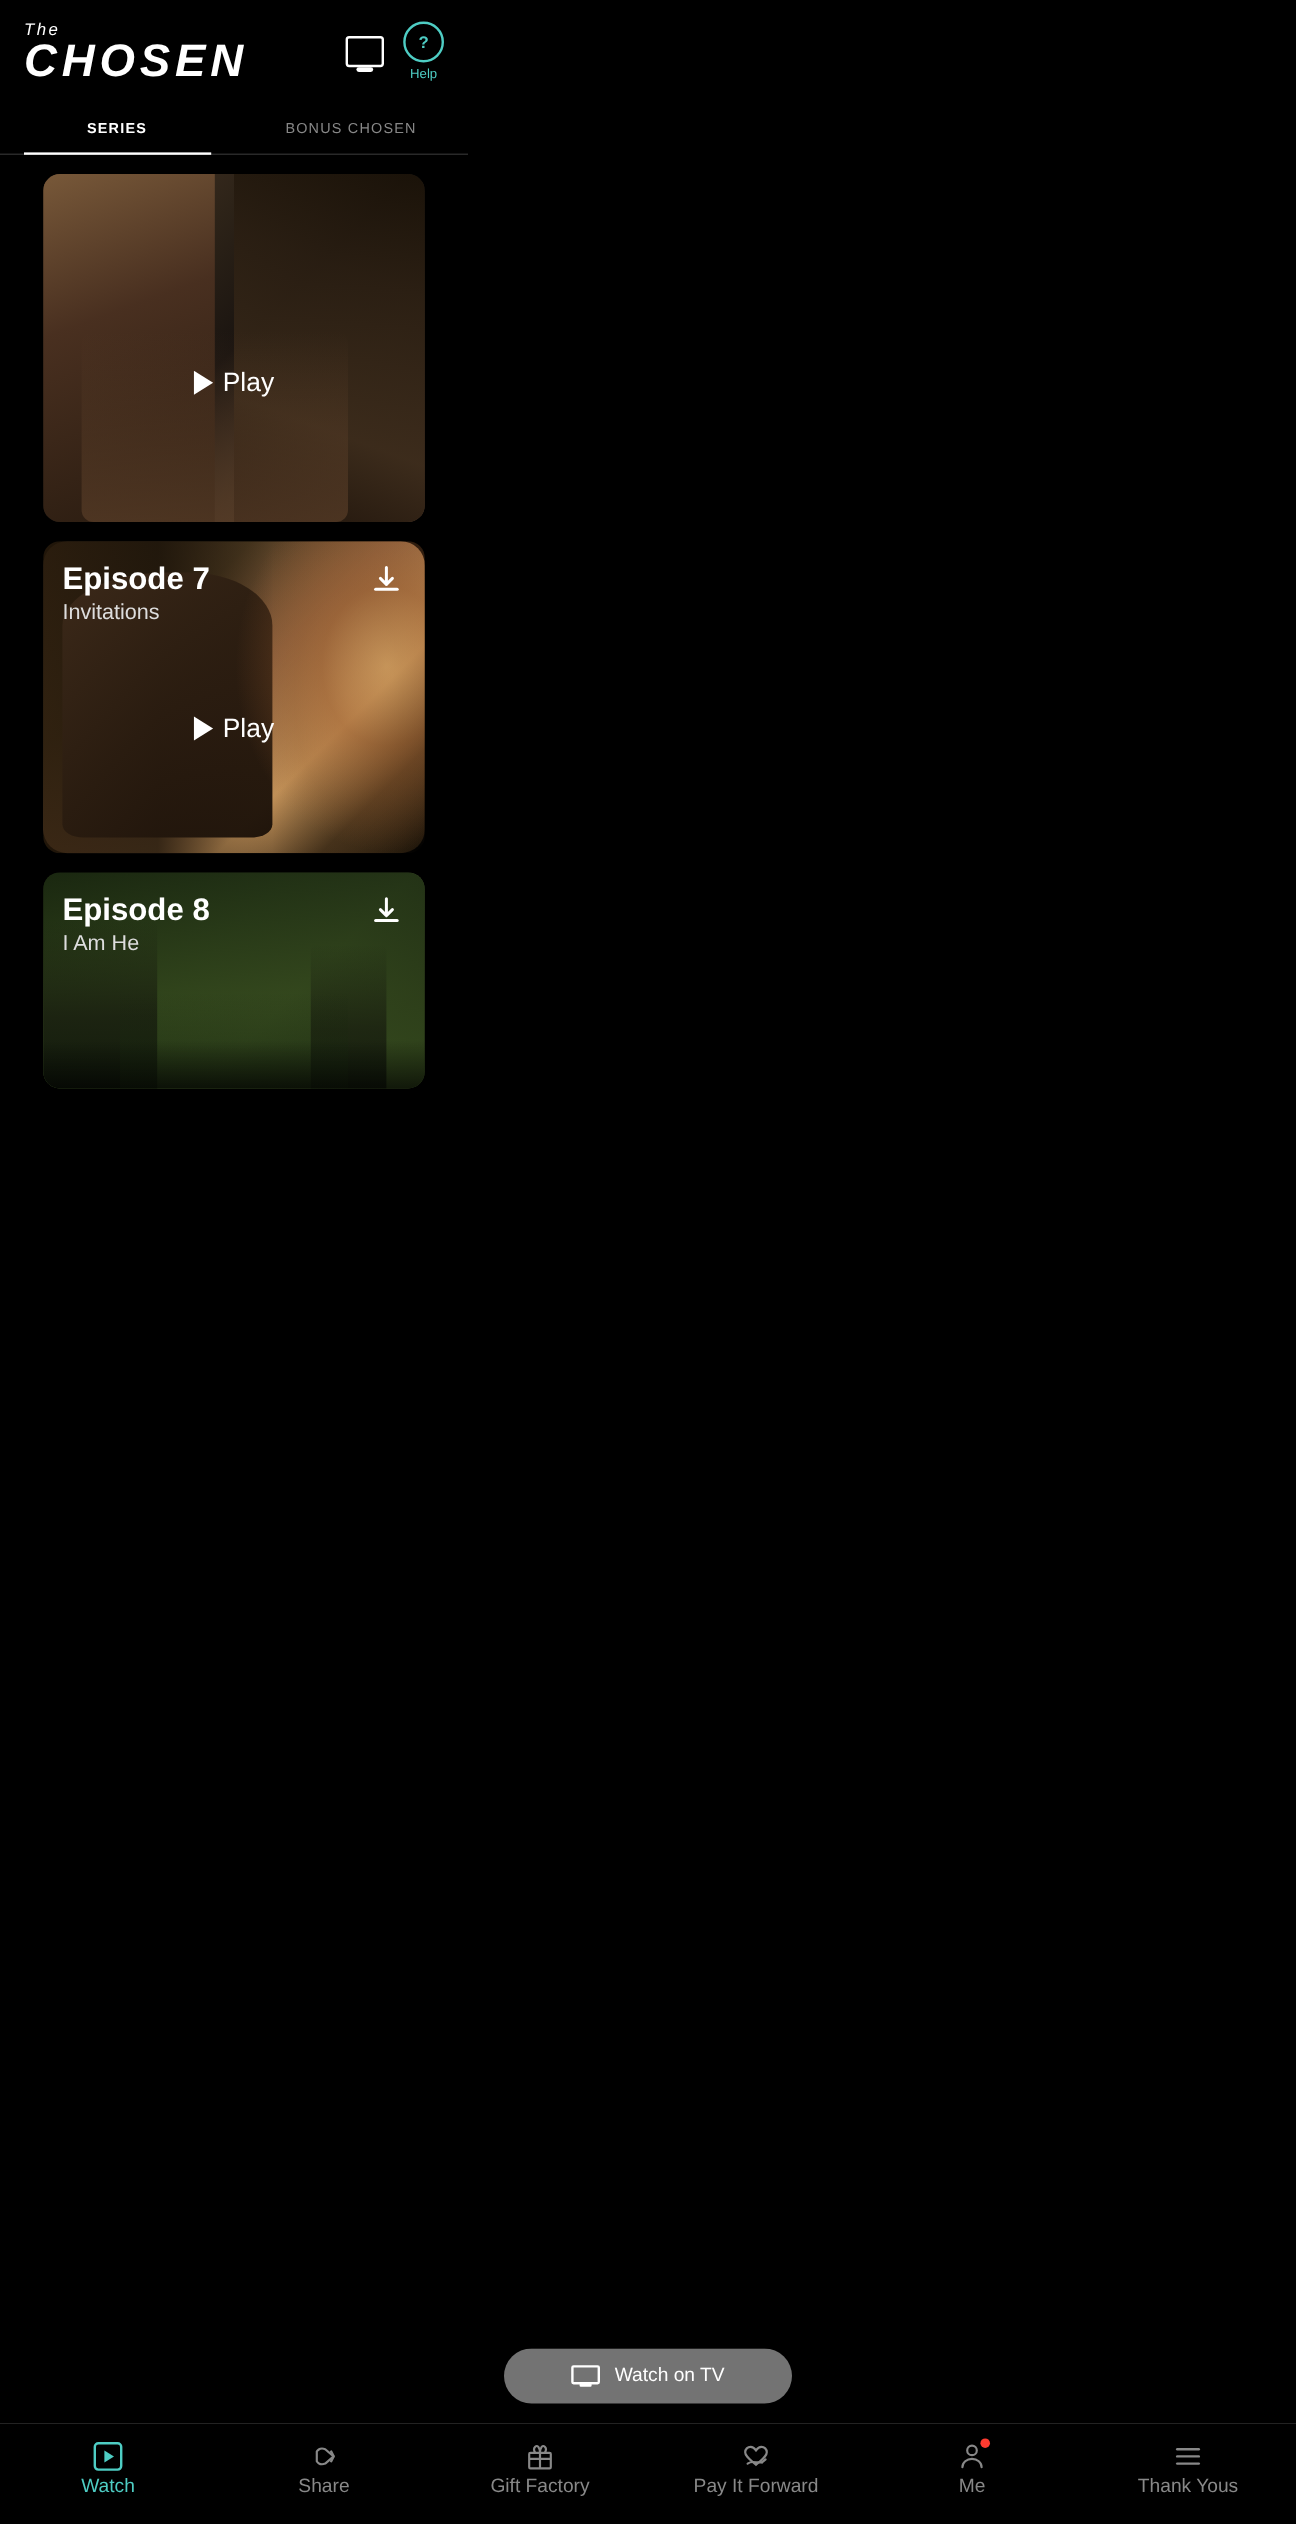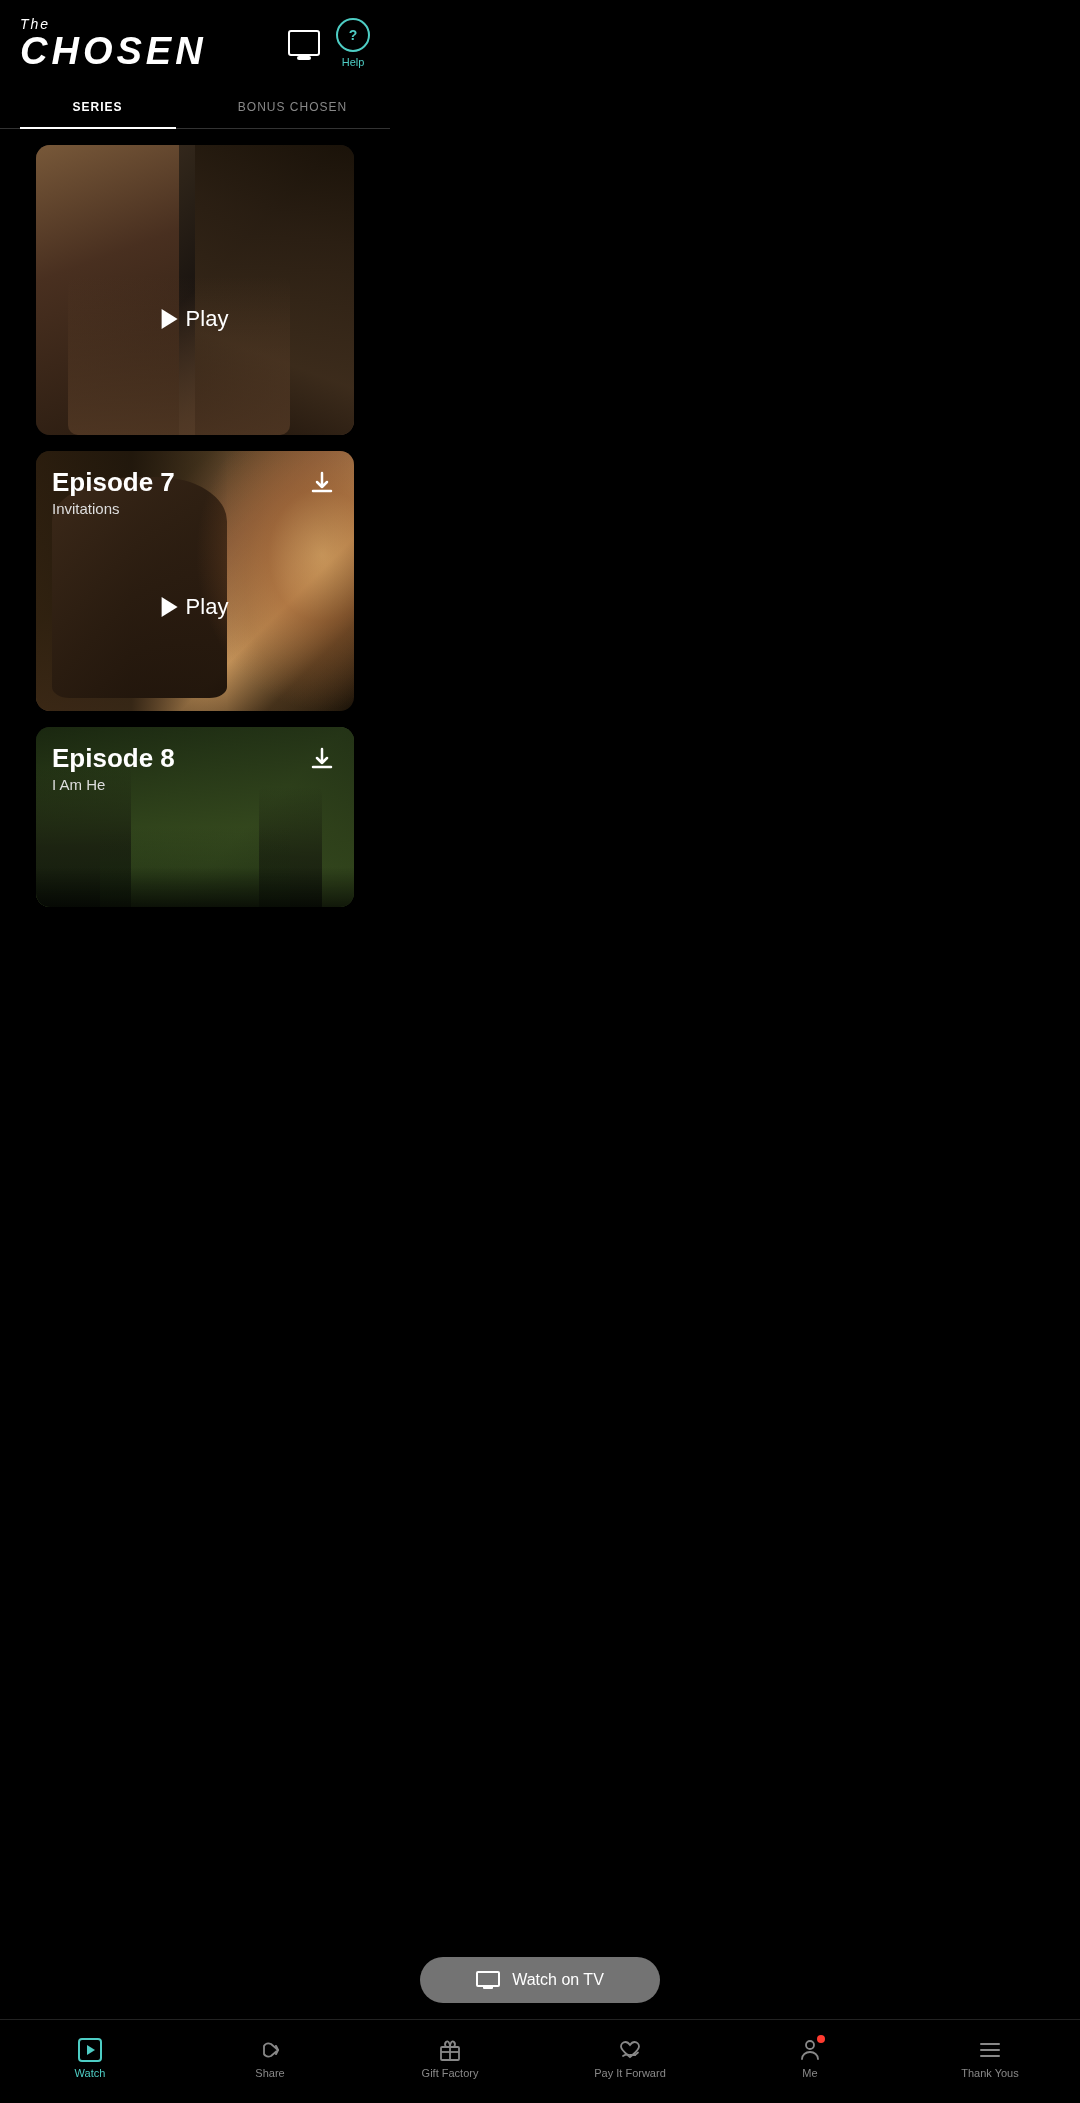--- a/index.html
+++ b/index.html
@@ -156,20 +156,21 @@
       background: #333;
     }
 
     .ep1-bg {
       background: linear-gradient(135deg, #4a3728 0%, #2d2318 30%, #1a1410 50%, #3d2e20 70%, #5a4030 100%);
       height: 270px;
     }
 
     .ep7-bg {
       background: linear-gradient(135deg, #2c2016 0%, #4a3820 30%, #8a6040 50%, #c4935a 70%, #3d2c18 85%, #1a1208 100%);
+      border-radius: 20px;
     }
 
     .ep8-bg {
       background: linear-gradient(135deg, #1a2510 0%, #2d3d1e 20%, #3d5228 40%, #4a6030 60%, #2d3820 80%, #1a2410 100%);
       height: 200px;
     }
 
     
     .play-overlay {
       position: absolute;
@@ -204,21 +205,21 @@
       z-index: 10;
     }
 
     .ep-number {
       font-size: 26px;
       font-weight: 700;
       color: #fff;
     }
 
     .ep-title {
-      font-size: 15px;
+      font-size: 18px;
       font-weight: 400;
       color: #ddd;
       margin-top: 2px;
     }
 
     
     .download-btn {
       position: absolute;
       top: 14px;
       right: 14px;
@@ -282,21 +283,21 @@
     .nav-icon {
       width: 26px;
       height: 26px;
       display: flex;
       align-items: center;
       justify-content: center;
       position: relative;
     }
 
     .nav-label {
-      font-size: 11px;
+      font-size: 16px;
       font-weight: 400;
       color: #888;
     }
 
     .nav-item.active .nav-label {
       color: #4ecdc4;
     }
 
     .nav-icon svg {
       stroke: #888;

